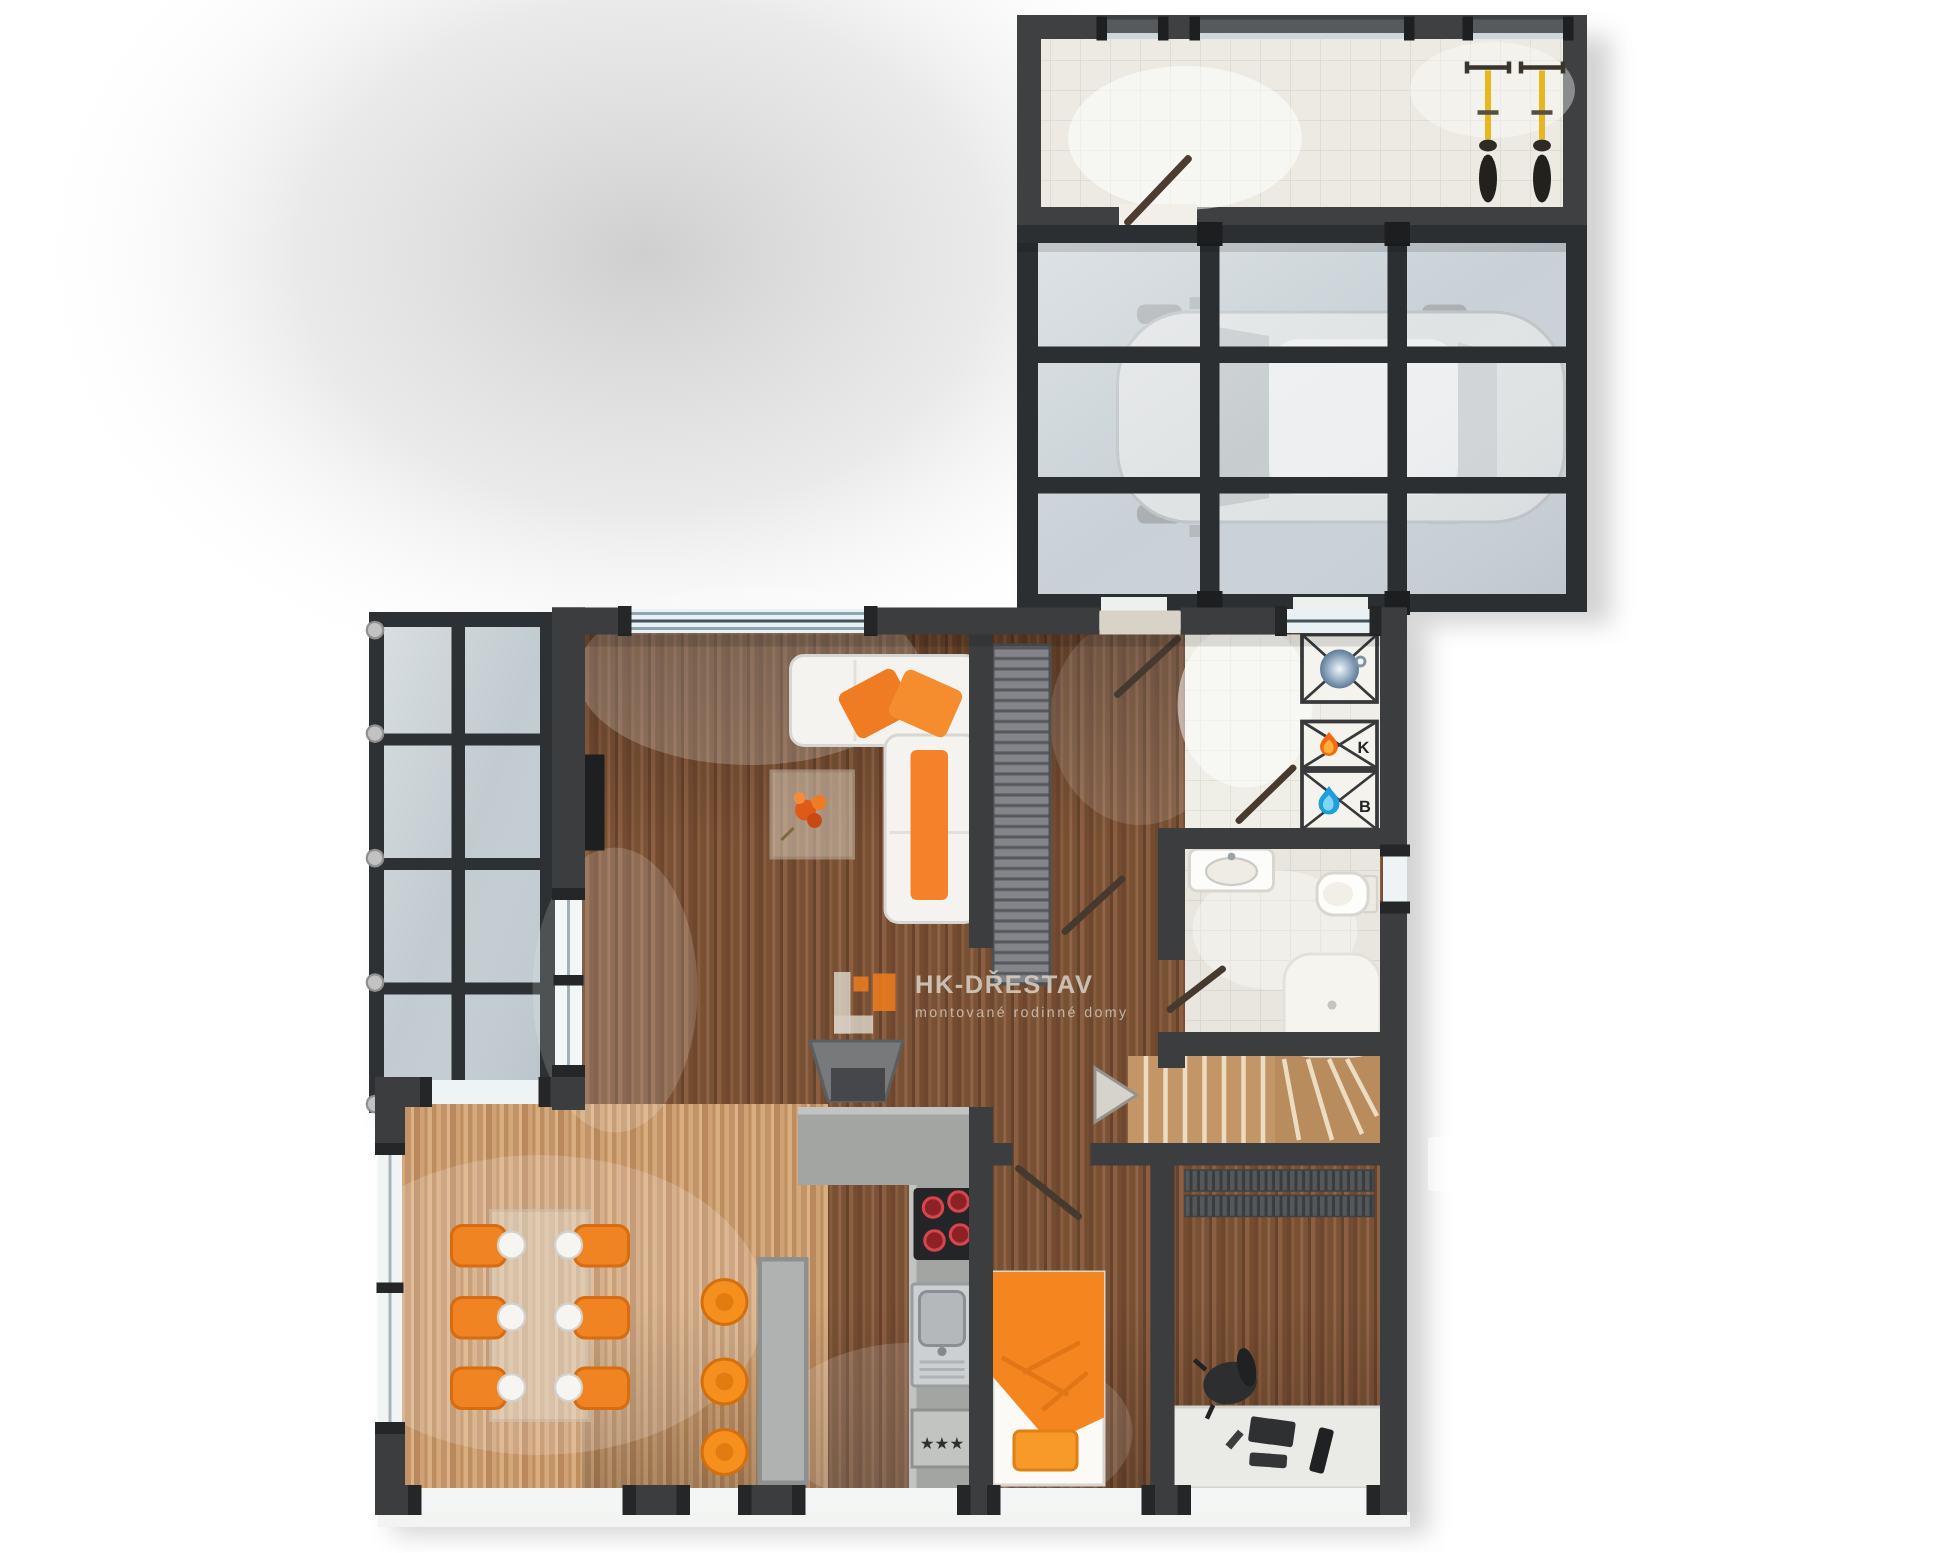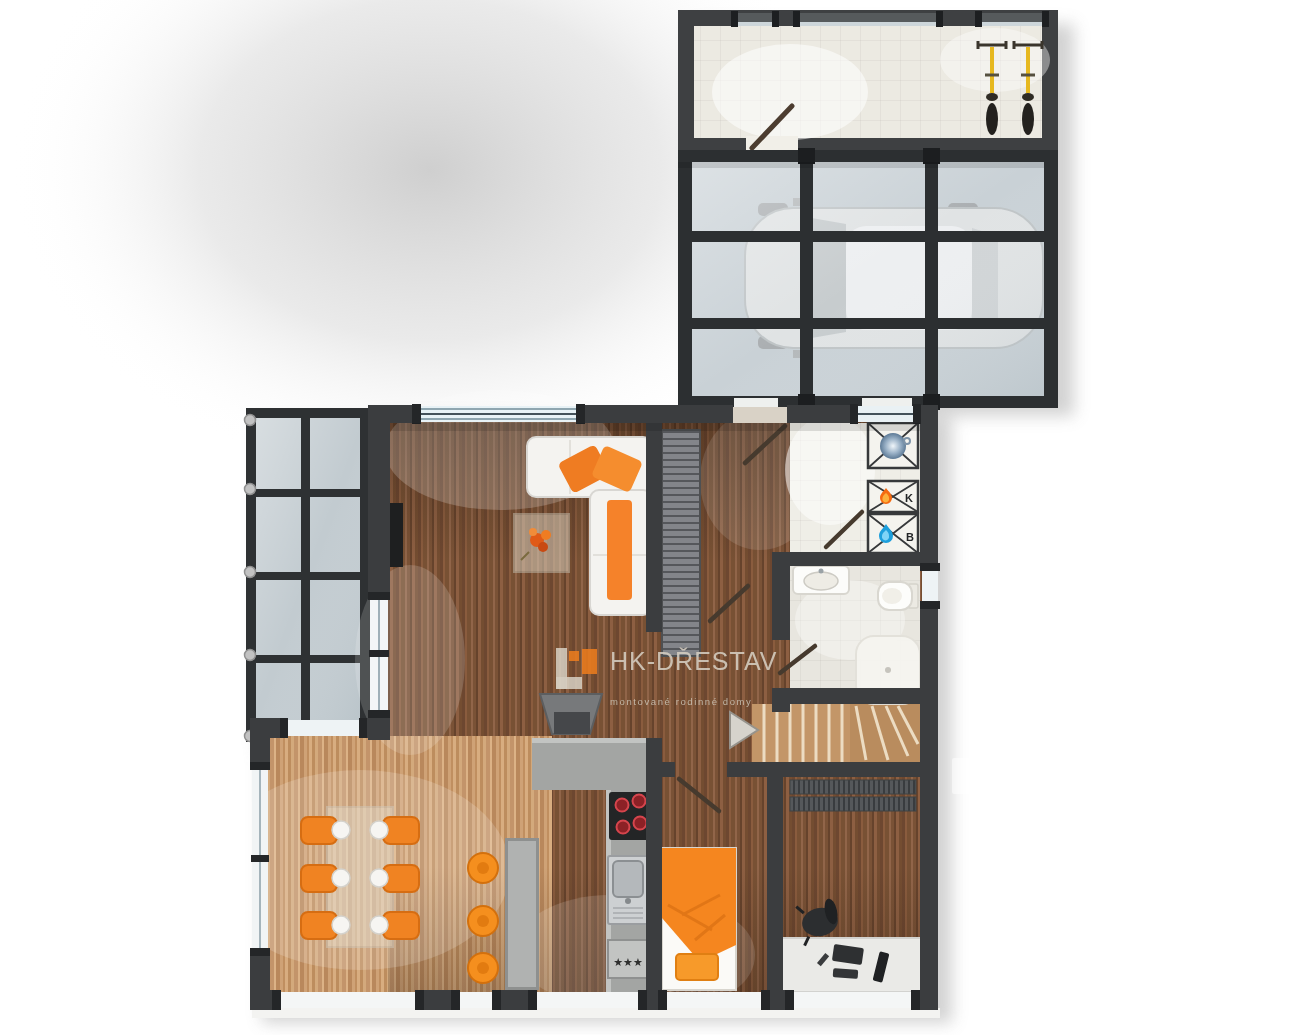--- a/index.html
+++ b/index.html
@@ -7,23 +7,23 @@
           font-family:"Liberation Sans", sans-serif;}
   .canvas svg{position:absolute;left:0;top:0;}
   .watermark{position:absolute;left:556px;top:648px;display:flex;gap:13px;align-items:flex-start;
              opacity:.93;pointer-events:none;}
   .wm-logo{position:relative;width:41px;height:41px;}
   .wm-logo span{position:absolute;display:block;}
   .lgA{left:0;top:0;width:11px;height:41px;background:rgba(220,214,202,.88);}
   .lgB{left:0;top:29px;width:26px;height:12px;background:rgba(220,214,202,.88);}
   .lgC{left:13px;top:3px;width:10px;height:10px;background:rgba(238,125,29,.92);}
   .lgD{left:26px;top:1px;width:15px;height:25px;background:rgba(238,125,29,.92);}
-  .wm-brand{font-size:25px;font-weight:normal;letter-spacing:1px;color:rgba(213,206,193,.95);
+  .wm-brand{font-size:17px;font-weight:bold;letter-spacing:1px;color:rgba(213,206,193,.95);
             line-height:1.05;white-space:nowrap;}
-  .wm-tagline{font-size:9.5px;letter-spacing:1.6px;color:rgba(205,198,183,.92);margin-top:22px;
+  .wm-tagline{font-size:9.5px;letter-spacing:1.6px;color:rgba(205,198,183,.92);margin-top:4px;
               white-space:nowrap;}
 </style>
 </head>
 <body>
 
 <div class="canvas">
 <svg width="1291" height="1035" viewBox="0 0 1291 1035">
 <defs>
   <radialGradient id="gBlob">
     <stop offset="0" stop-color="#cfcfcf"></stop>

